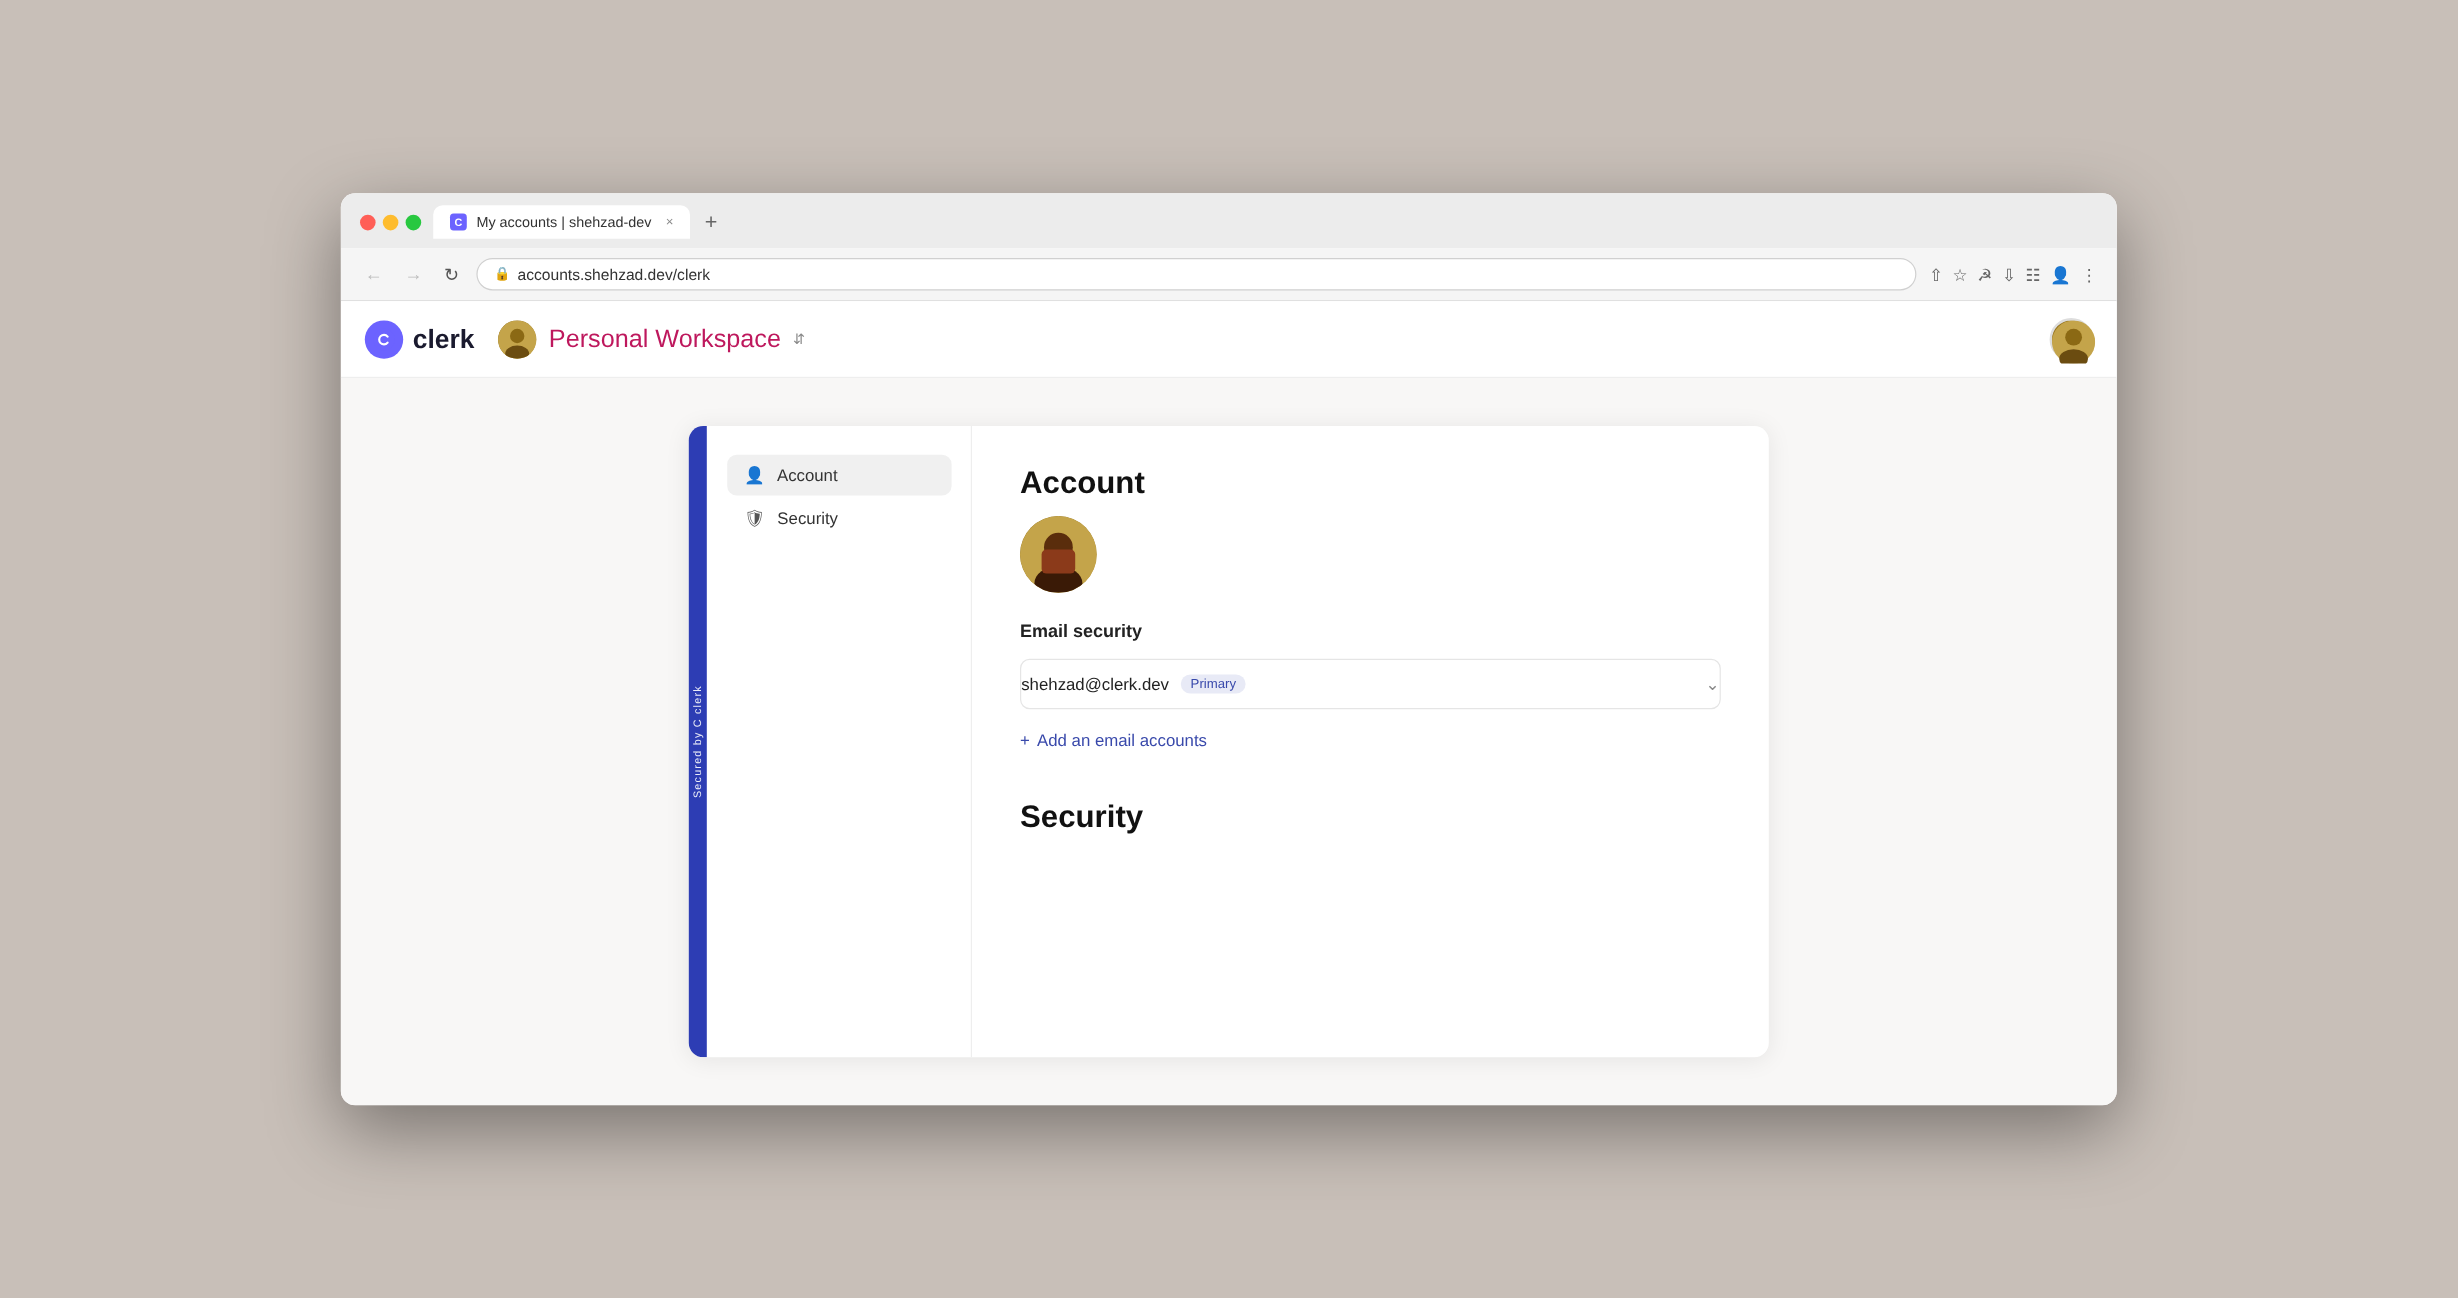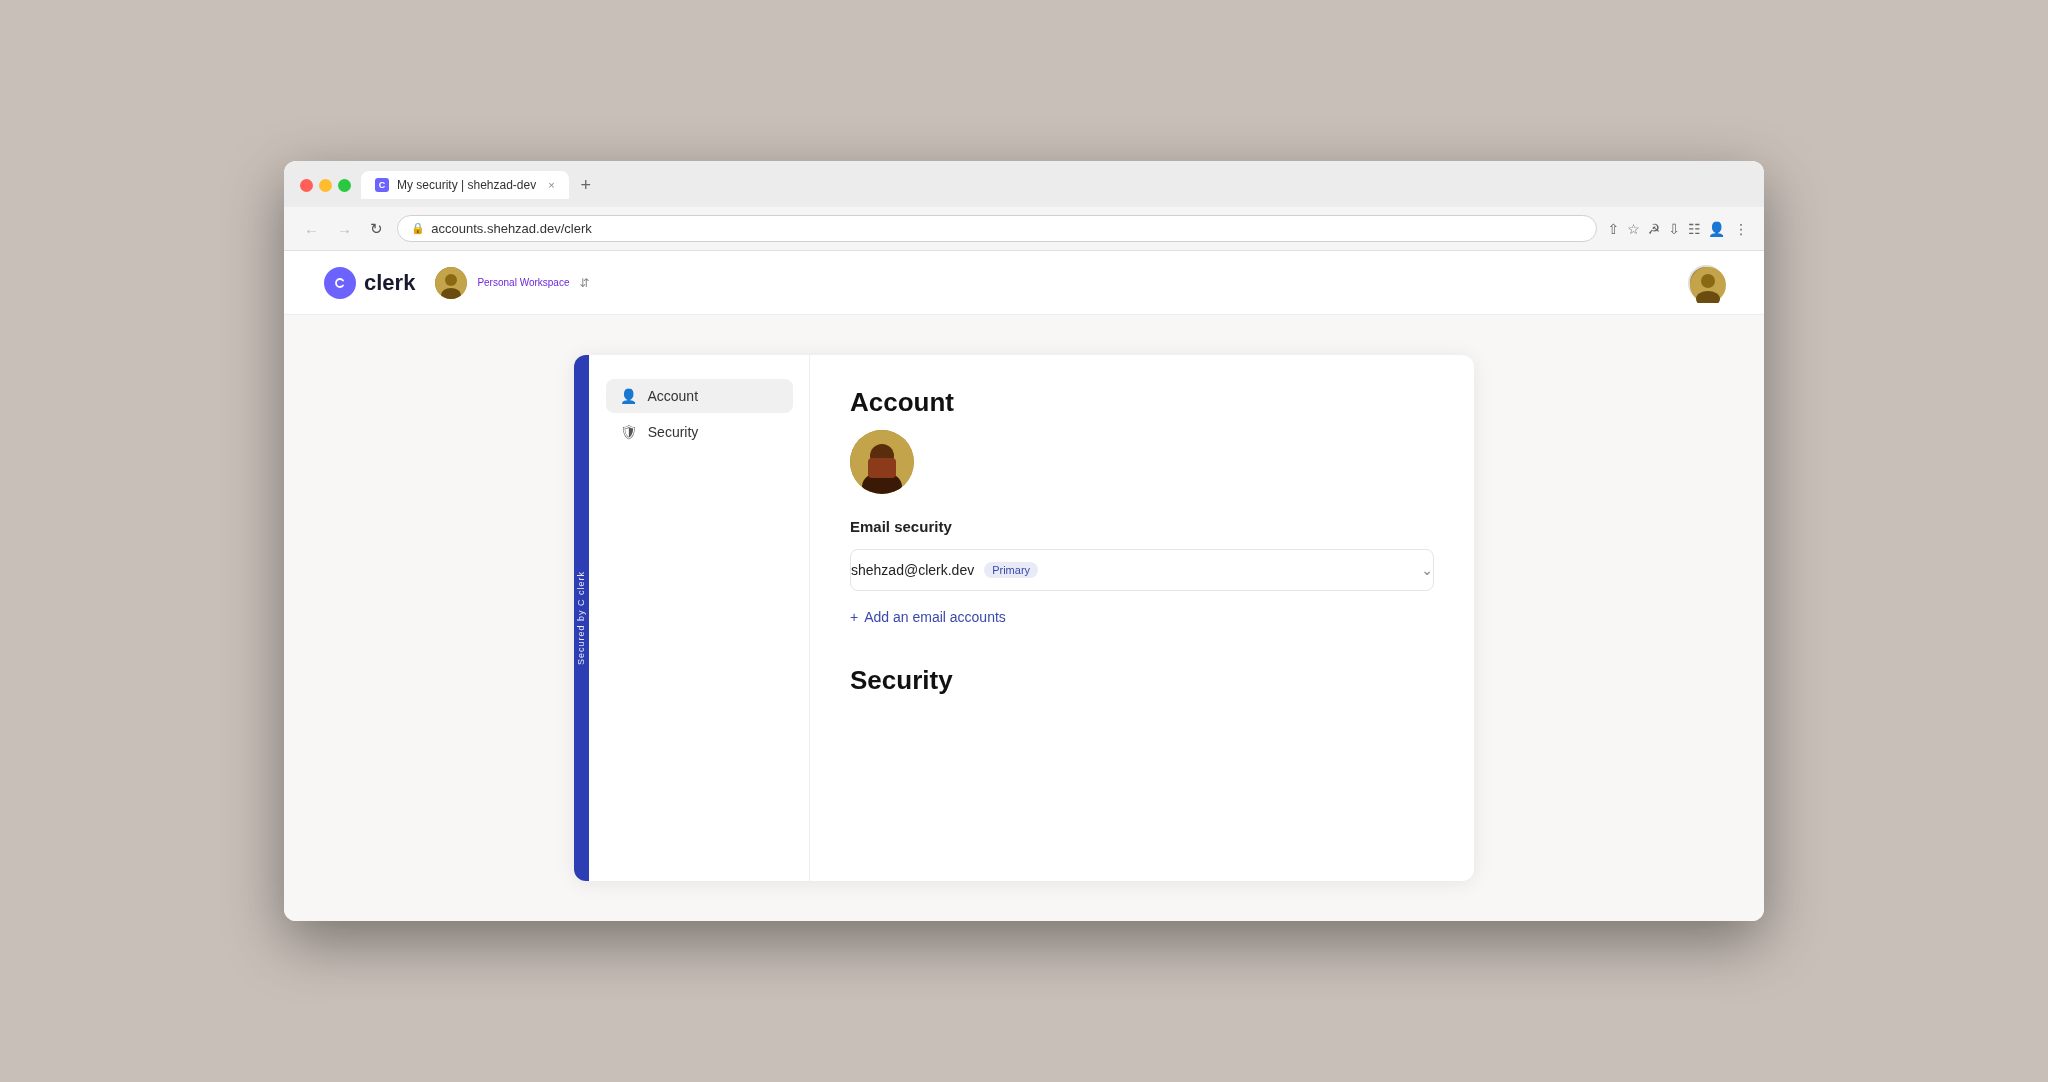--- a/index.html
+++ b/index.html
@@ -131,21 +131,21 @@
       gap: 8px;
       color: #666;
       font-size: 14px;
     }
     .action-icon { cursor: pointer; }
 
     
     .app-bar {
       background: #fff;
       border-bottom: 1px solid #eee;
-      padding: 0 40px;
+      padding: 0 20px;
       height: 64px;
       display: flex;
       align-items: center;
       justify-content: space-between;
     }
     .app-bar-left {
       display: flex;
       align-items: center;
       gap: 20px;
     }
@@ -182,22 +182,22 @@
       height: 32px;
       border-radius: 50%;
       background: linear-gradient(135deg, #8b6914, #c4a44a);
       overflow: hidden;
       display: flex;
       align-items: center;
       justify-content: center;
       font-size: 14px;
     }
     .workspace-name {
-      font-size: 10px;
-      color: #6d28d9;
+      font-size: 21px;
+      color: #be185d;
     }
     .workspace-chevron {
       color: #888;
       font-size: 12px;
     }
     .user-avatar-top {
       width: 36px;
       height: 36px;
       border-radius: 50%;
       background: linear-gradient(135deg, #8b6914, #c4a44a);
@@ -392,21 +392,21 @@
   <div class="title-bar">
     <div class="title-bar-top">
       <div class="window-controls">
         <div class="dot dot-red"></div>
         <div class="dot dot-yellow"></div>
         <div class="dot dot-green"></div>
       </div>
       <div class="tab-bar">
         <div class="tab">
           <div class="tab-favicon">C</div>
-          <span>My security | shehzad-dev</span>
+          <span>My accounts | shehzad-dev</span>
           <span class="tab-close">×</span>
         </div>
         <button class="tab-new">+</button>
       </div>
     </div>
   </div>
 
   <div class="address-bar">
     <button class="nav-btn disabled">←</button>
     <button class="nav-btn disabled">→</button>

